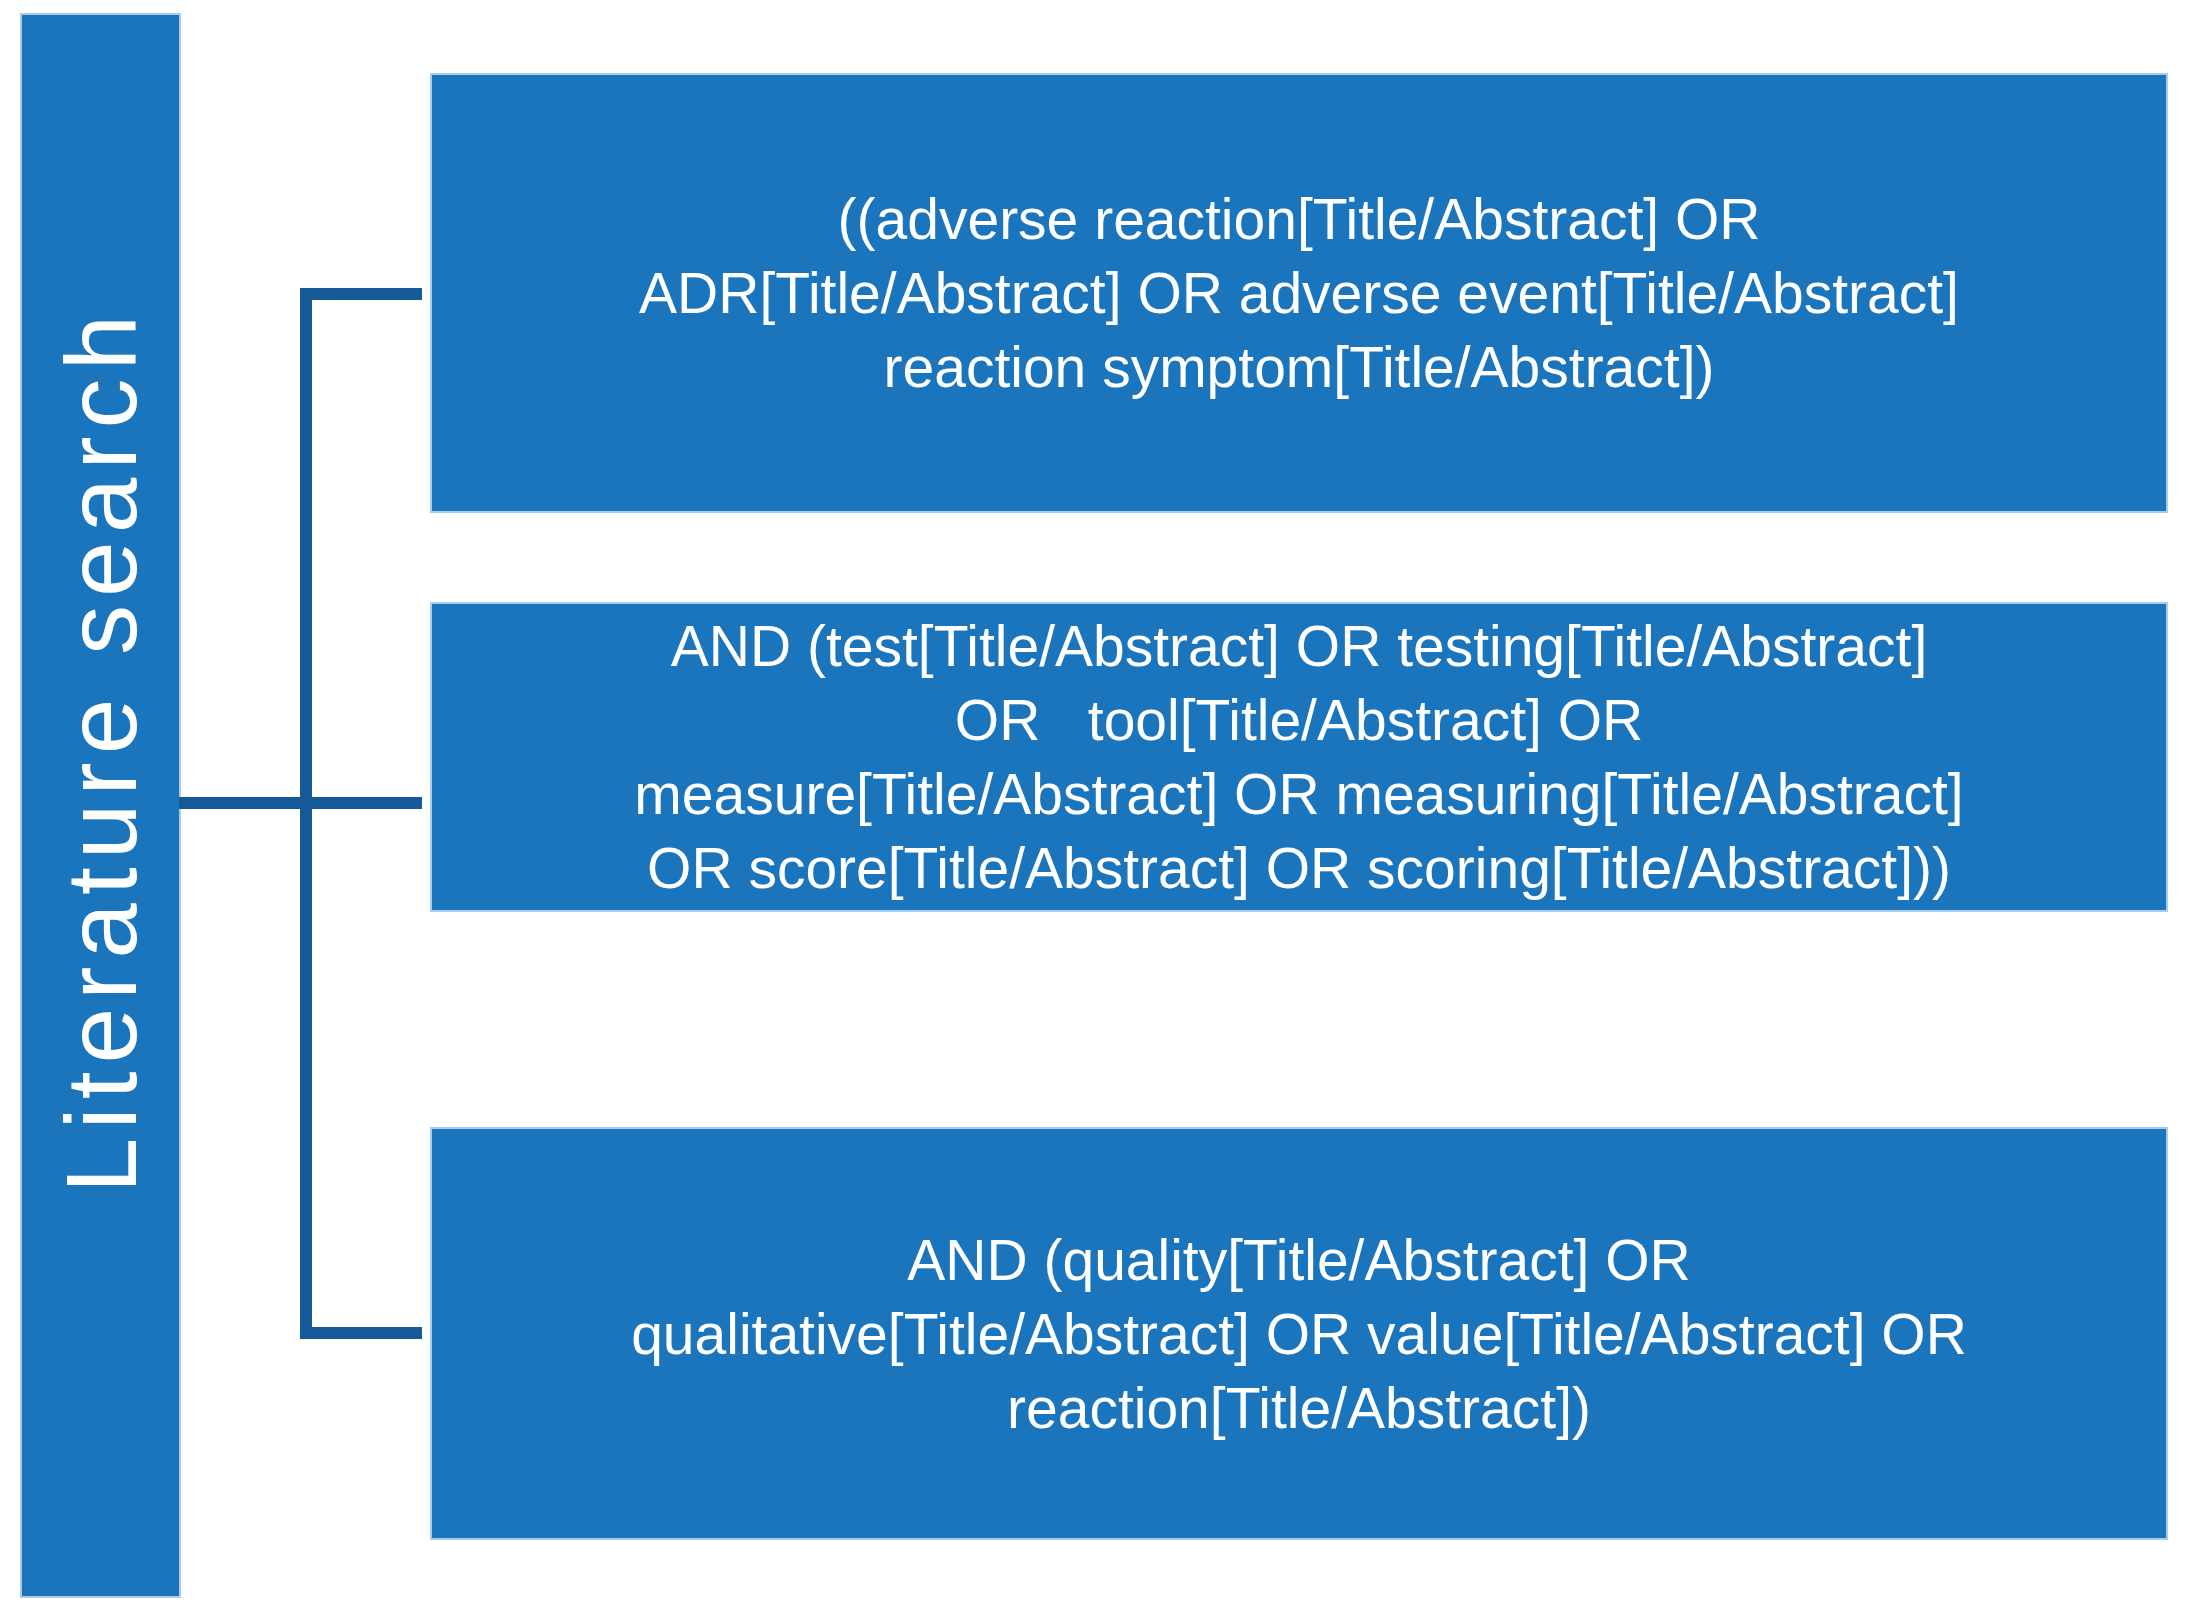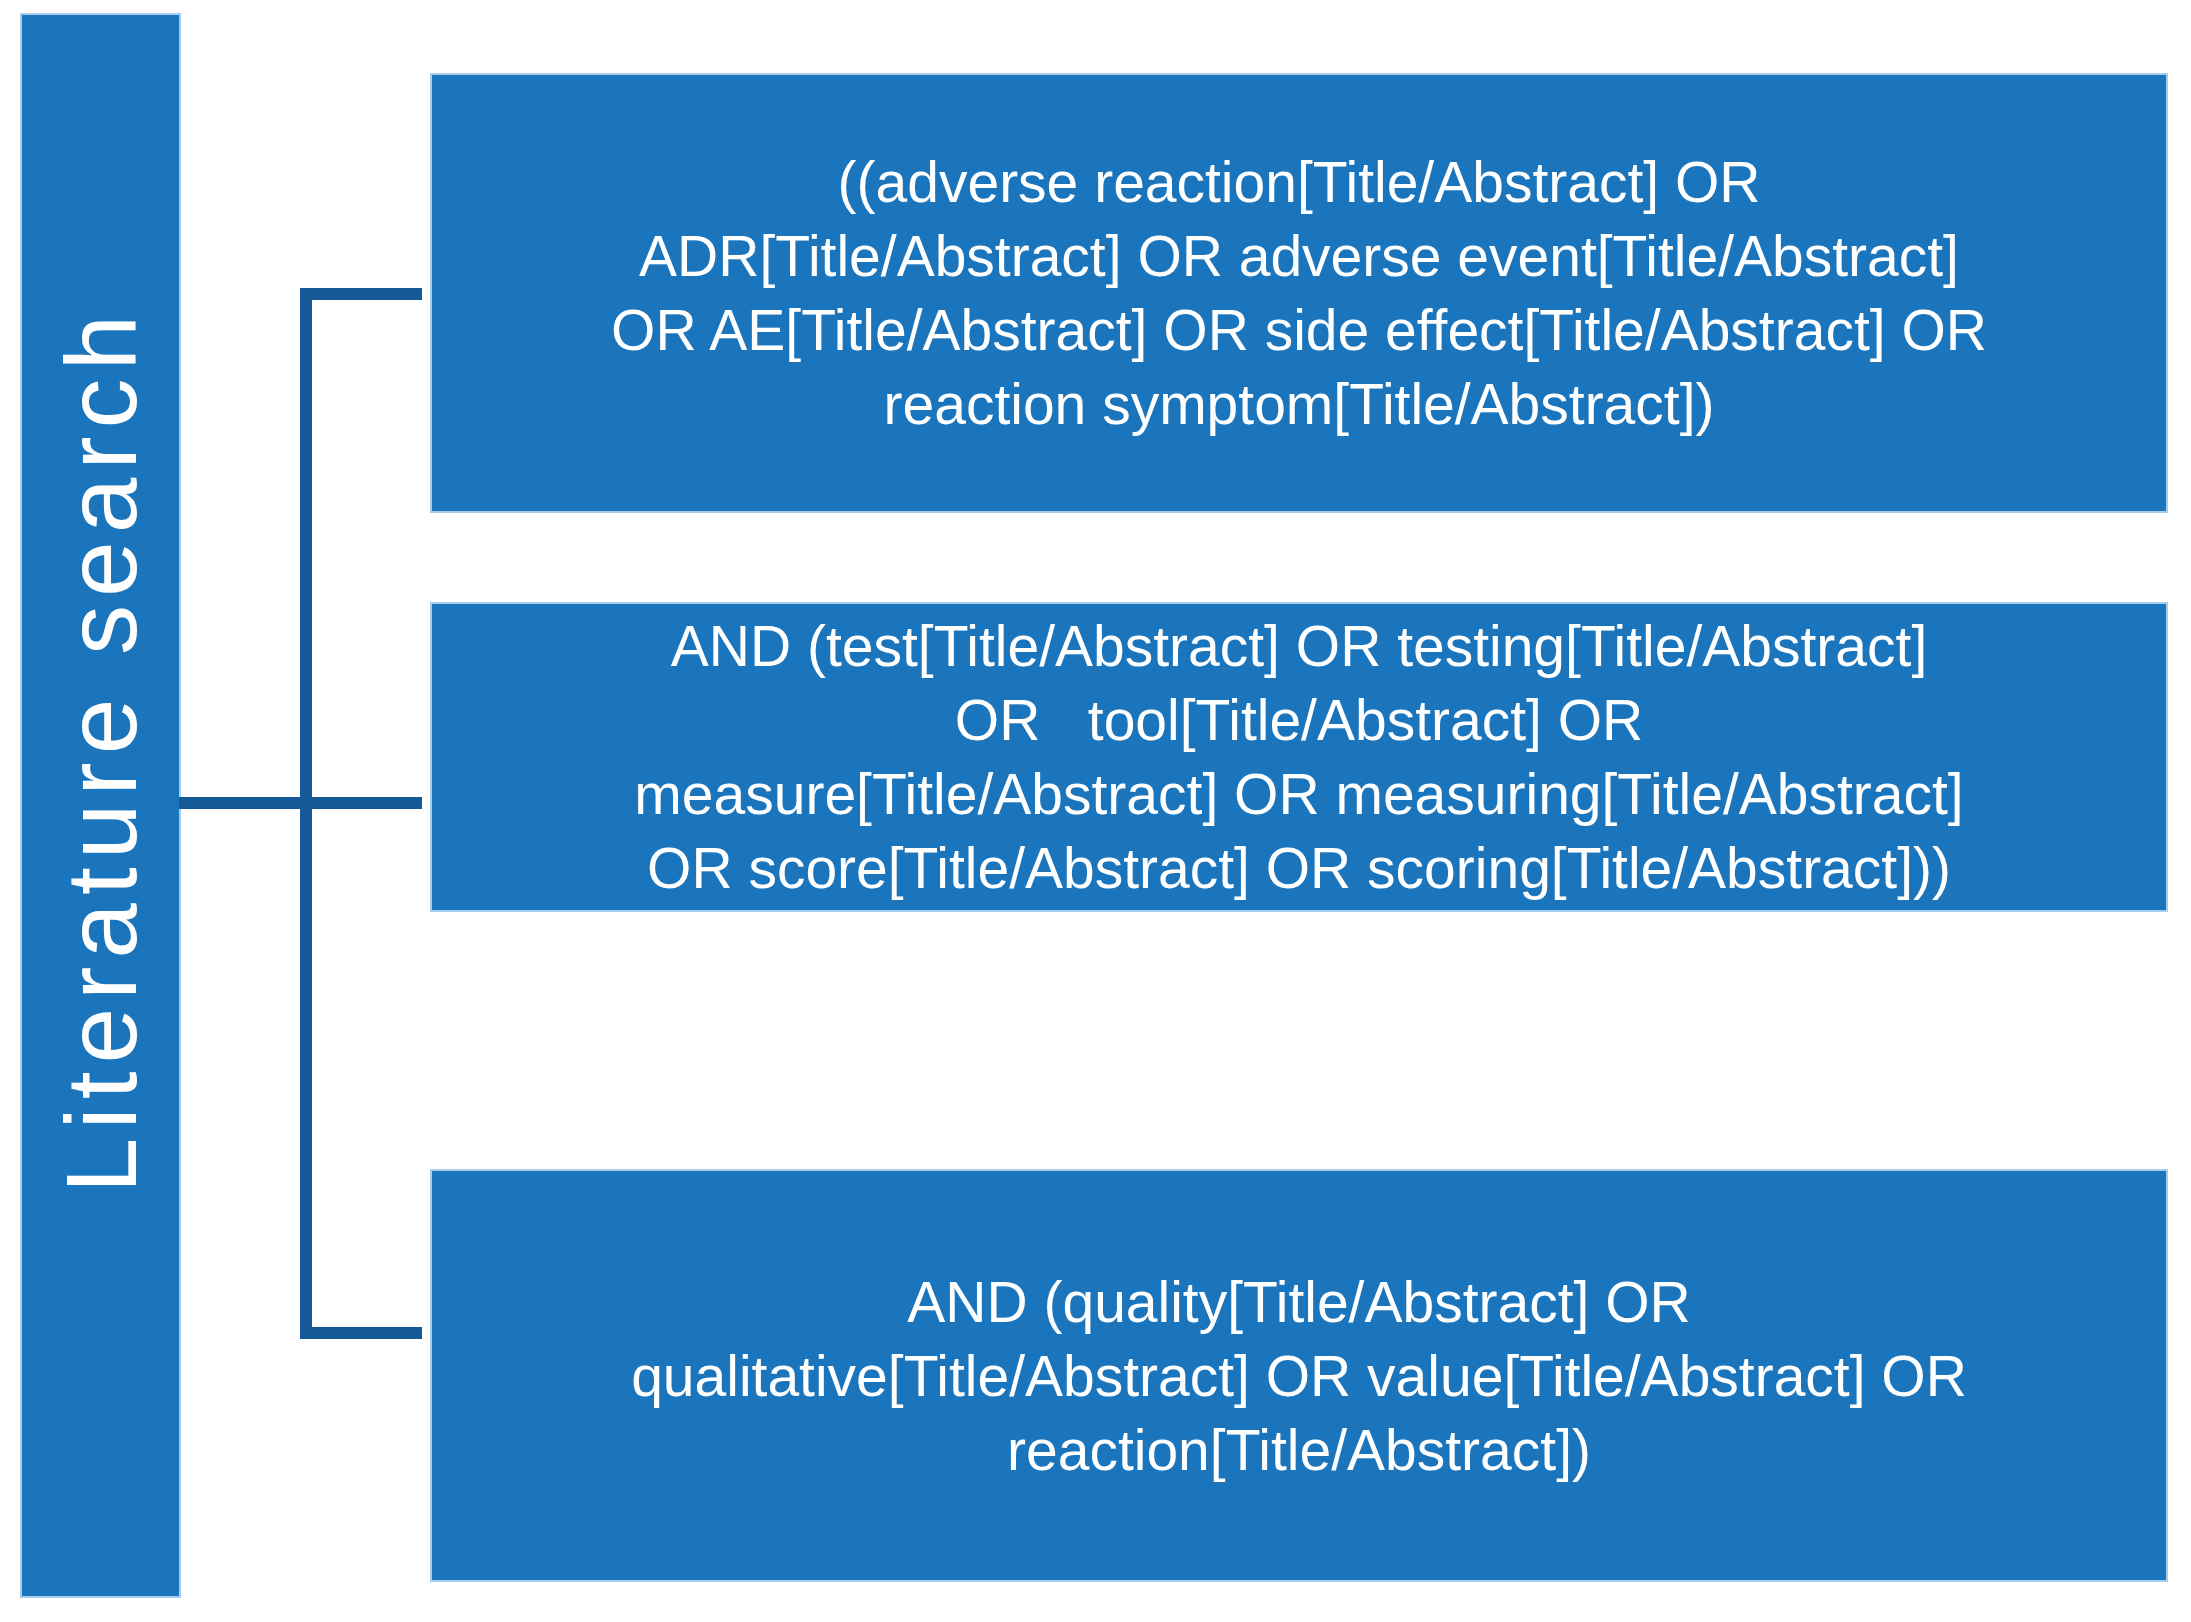--- a/index.html
+++ b/index.html
@@ -59,21 +59,21 @@
     flex-direction: column;
     justify-content: center;
     align-items: center;
     color: var(--text, #ffffff);
     font-size: 57px;
     line-height: 74px;
     text-align: center;
   }
   .box1 { top: 73px;   height: 440px; }
   .box2 { top: 602px;  height: 310px; }
-  .box3 { top: 1127px; height: 413px; margin-top: 42px; }
+  .box3 { top: 1127px; height: 413px; }
   .qline {
     white-space: pre;
   }
 </style>
 </head>
 <body>
 
 <div class="canvas">
 
   <div class="sidebar">
@@ -81,21 +81,20 @@
   </div>
 
   <div class="line line-v"></div>
   <div class="line line-top"></div>
   <div class="line line-mid"></div>
   <div class="line line-bottom"></div>
 
   <div class="qbox box1">
     <div class="qline">((adverse reaction[Title/Abstract] OR</div>
     <div class="qline">ADR[Title/Abstract] OR adverse event[Title/Abstract]</div>
-    <div class="qline">OR AE[Title/Abstract] OR side effect[Title/Abstract] OR</div>
     <div class="qline">reaction symptom[Title/Abstract])</div>
   </div>
 
   <div class="qbox box2">
     <div class="qline">AND (test[Title/Abstract] OR testing[Title/Abstract]</div>
     <div class="qline">OR   tool[Title/Abstract] OR</div>
     <div class="qline">measure[Title/Abstract] OR measuring[Title/Abstract]</div>
     <div class="qline">OR score[Title/Abstract] OR scoring[Title/Abstract]))</div>
   </div>
 

